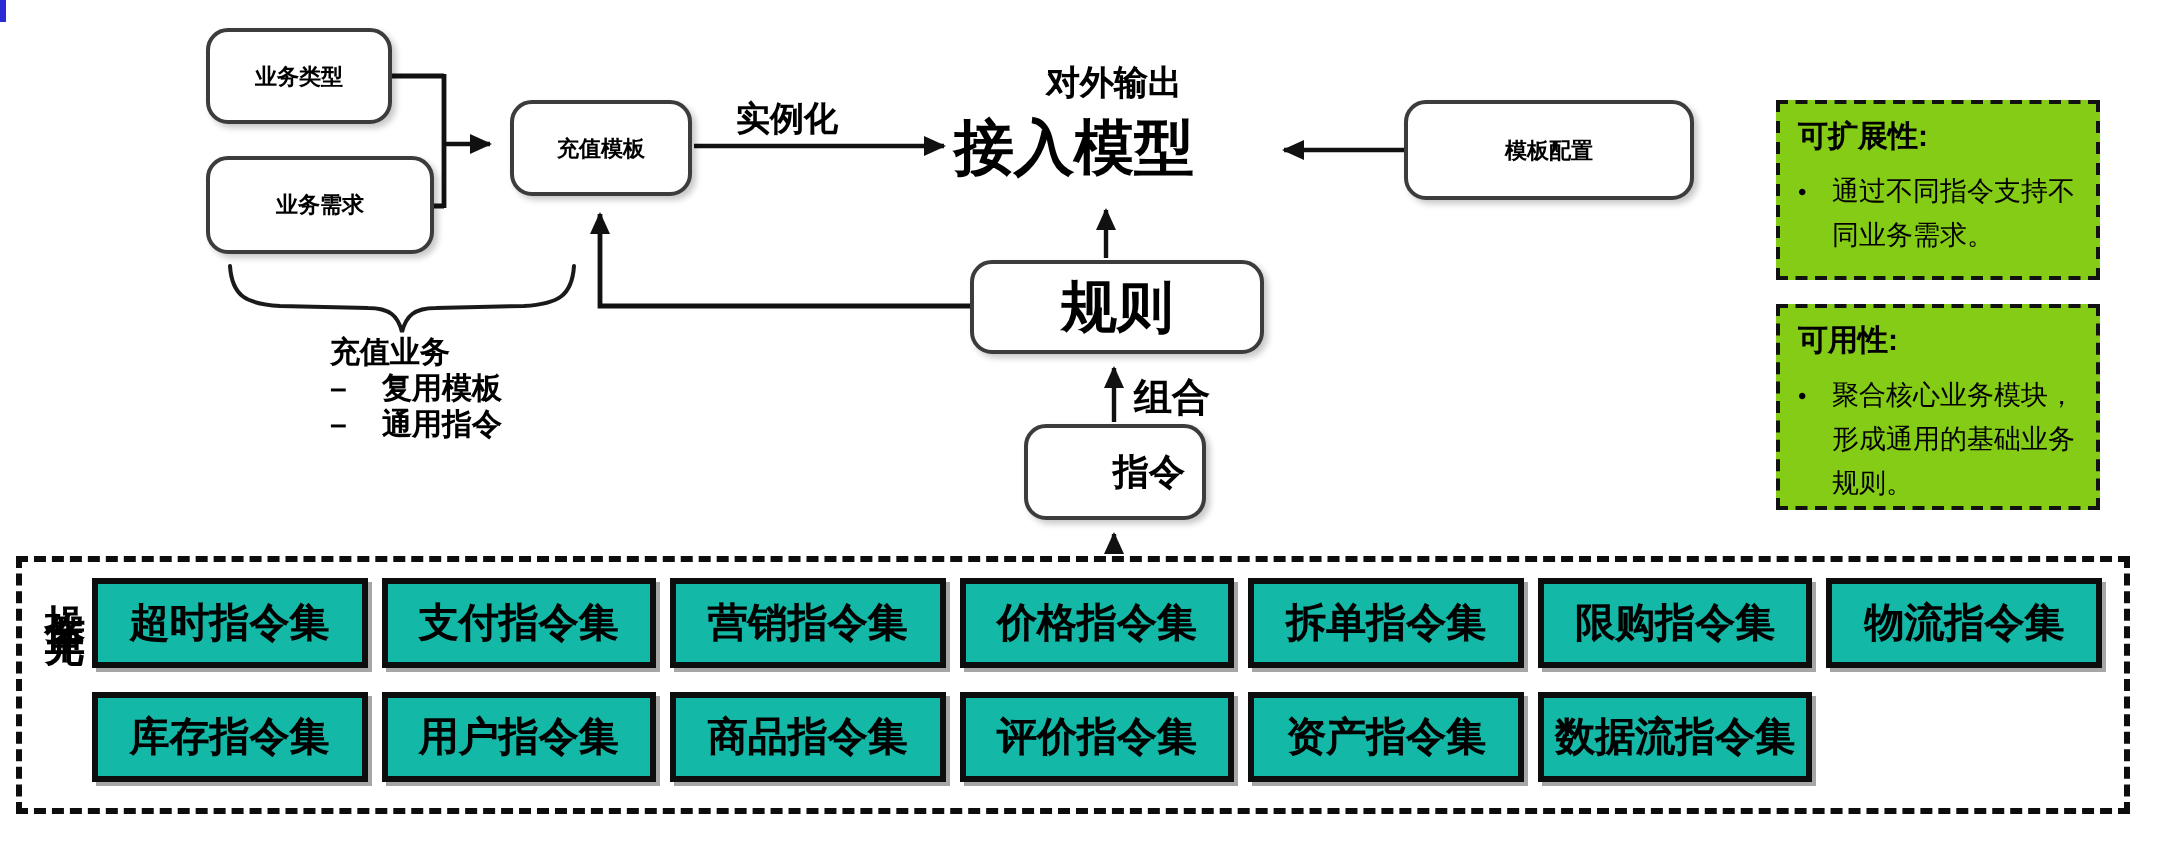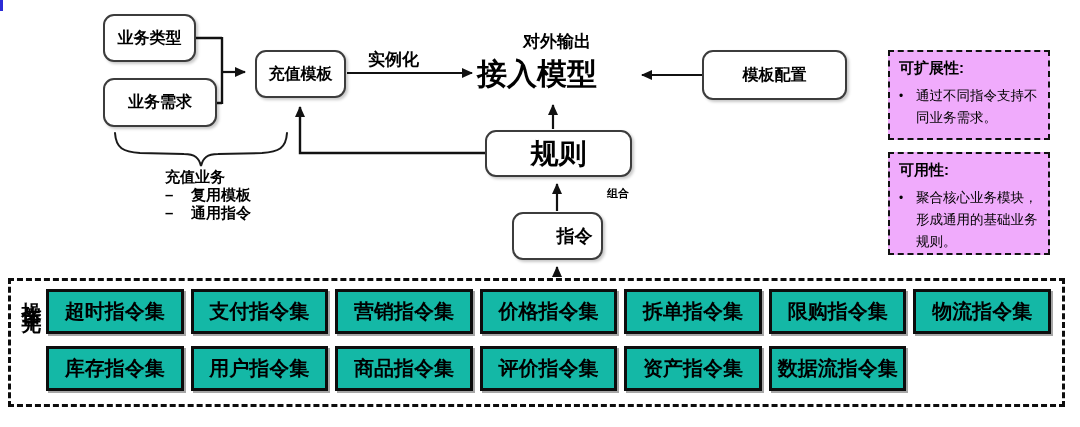--- a/index.html
+++ b/index.html
@@ -15,21 +15,21 @@
   .rbox {
     position: absolute;
     box-sizing: border-box;
     border: 2.5px solid #3c3c3c;
     border-radius: 11px;
     background: #ffffff;
     display: flex;
     align-items: center;
     justify-content: center;
     font-weight: bold;
-    font-size: 16px;
+    font-size: 11px;
     color: #000;
     box-shadow: 2px 2px 3px rgba(0,0,0,0.22);
     white-space: nowrap;
   }
   .rule-box { font-size: 28px; }
   .instr-box { font-size: 18px; padding-left: 34px; }
   .flow-label {
     position: absolute;
     font-weight: bold;
     color: #000;
@@ -45,21 +45,21 @@
     font-weight: bold;
     color: #000;
     line-height: 18px;
   }
   .brace-note .row { display: flex; }
   .brace-note .dash { width: 26px; }
   .note {
     position: absolute;
     box-sizing: border-box;
     border: 2px dashed #111;
-    background: #f0abfc;
+    background: #84cc16;
     padding: 7px 9px 4px 9px;
   }
   .note .note-title { font-weight: bold; font-size: 15px; margin-bottom: 7px; color: #000; }
   .note .note-body { display: flex; font-size: 13.5px; line-height: 22px; color: #000; }
   .note .bullet { width: 17px; flex: 0 0 17px; font-size: 12px; }
   .unit-container {
     position: absolute;
     left: 8px;
     top: 278px;
     width: 1057px;
@@ -147,21 +147,21 @@
   <div class="rbox rule-box" style="left:485px; top:130px; width:147px; height:47px;">规则</div>
 
   <div class="rbox instr-box" style="left:512px; top:212px; width:91px; height:48px;">指令</div>
 
   <div class="flow-label" style="left:368px; top:48px; font-size:17px;">实例化</div>
 
   <div class="flow-label title-small" style="left:477px; top:30px; width:160px;">对外输出</div>
 
   <div class="flow-label title-big" style="left:477px; top:54px; width:160px;">接入模型</div>
 
-  <div class="flow-label" style="left:567px; top:186px; font-size:11px;margin-left:40px;">组合</div>
+  <div class="flow-label" style="left:567px; top:186px; font-size:19px;">组合</div>
 
   <div class="brace-note">
     <div>充值业务</div>
     <div class="row">
       <span class="dash">–</span>
       <span>复用模板</span>
     </div>
     <div class="row">
       <span class="dash">–</span>
       <span>通用指令</span>

